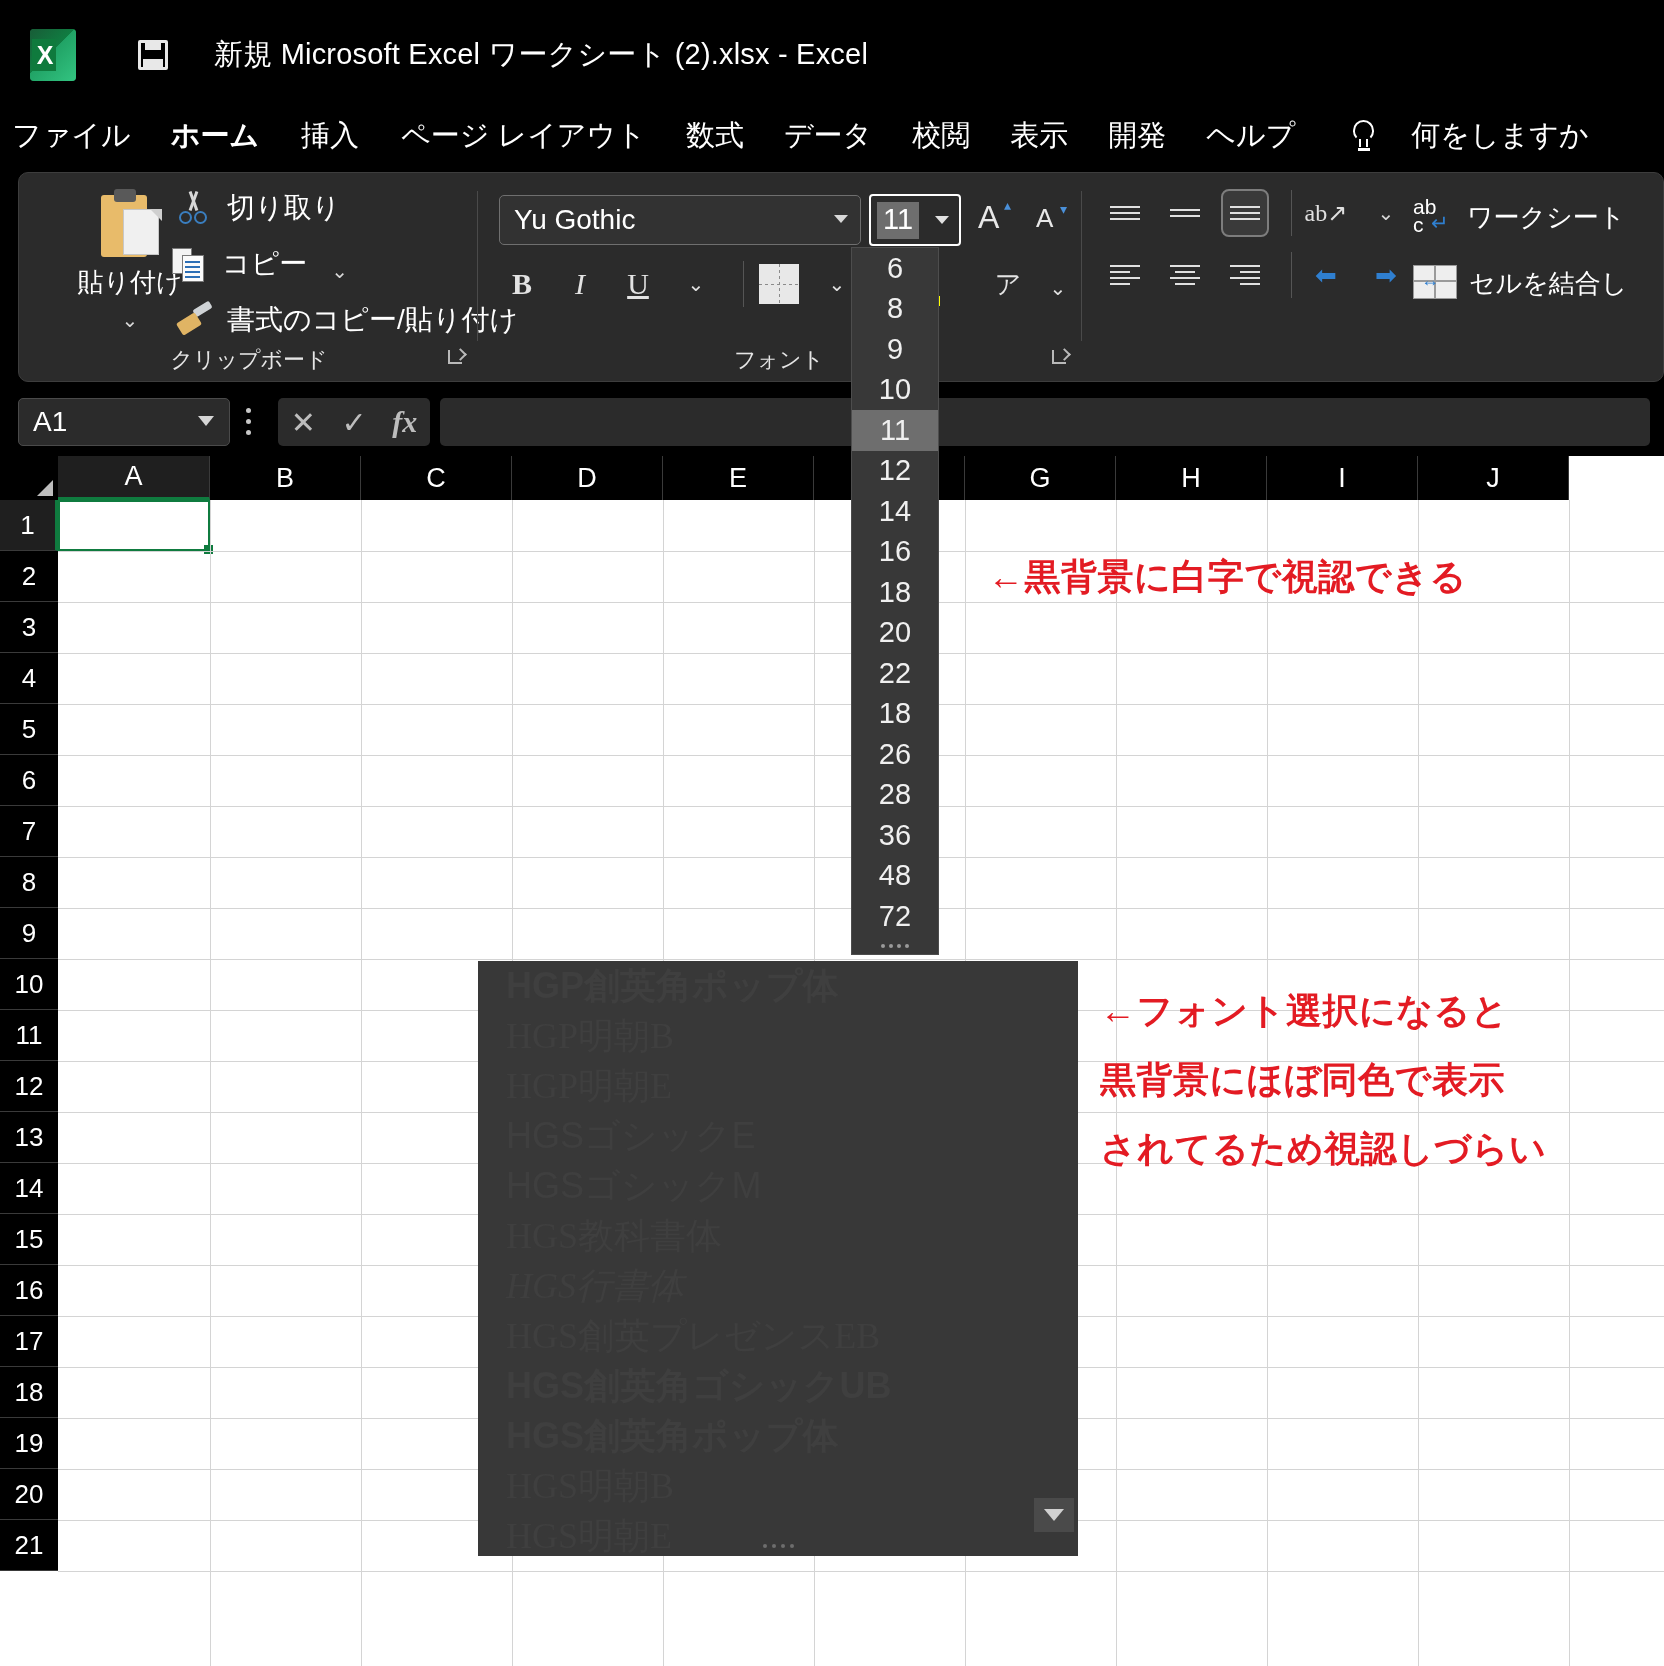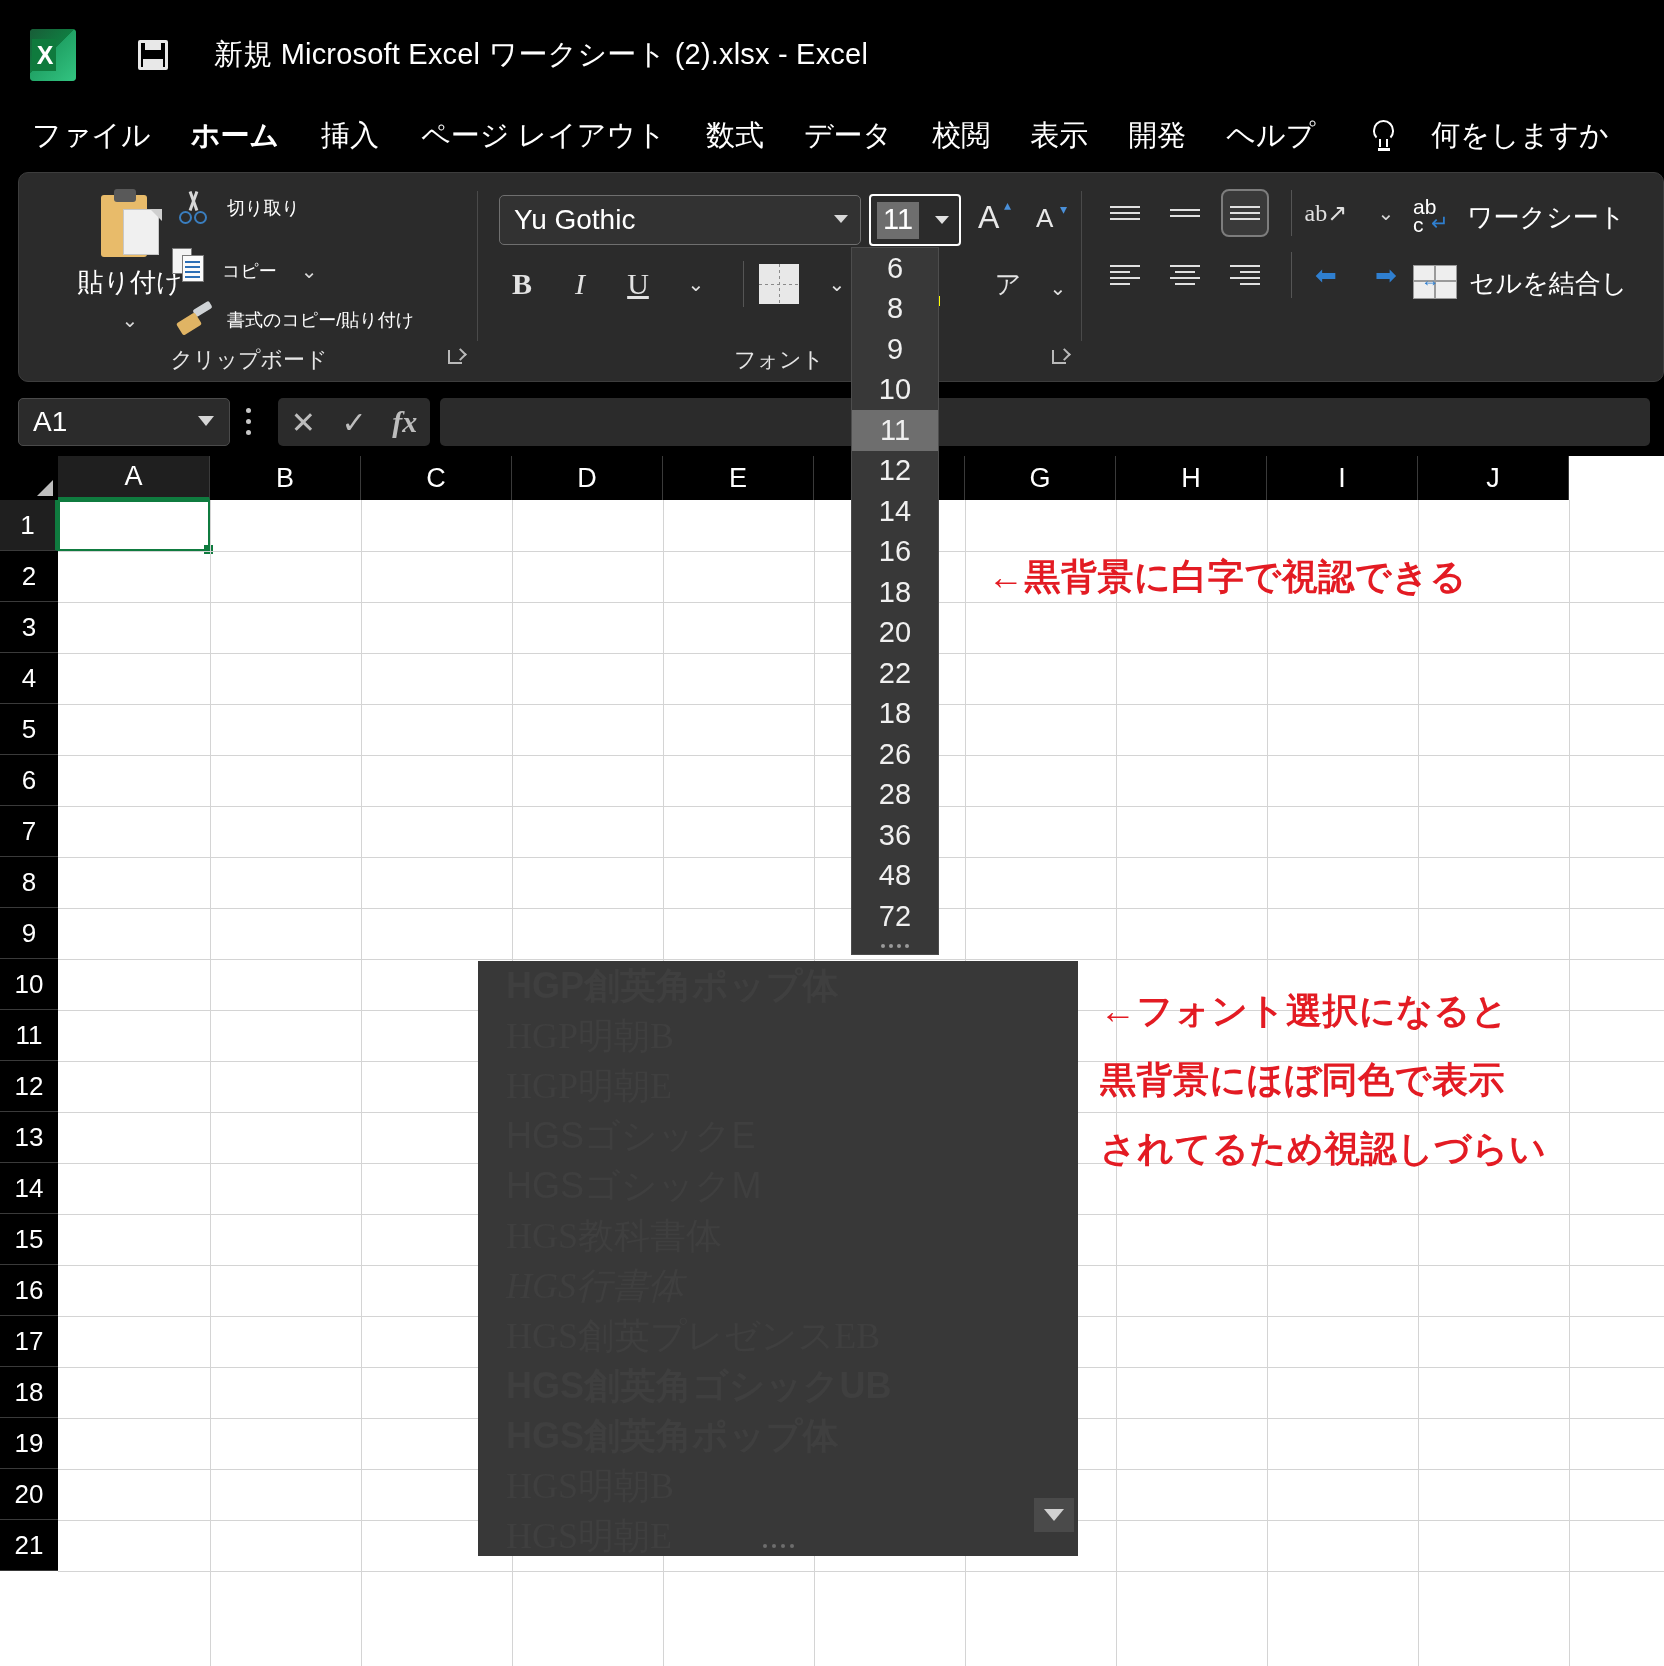--- a/index.html
+++ b/index.html
@@ -80,21 +80,21 @@
   .clip-icon .clasp { position:absolute; left:17px; top:2px; width:22px; height:13px;
     background:#595959; border-radius:3px; }
   .clip-icon .page { position:absolute; left:26px; top:22px; width:36px; height:46px;
     background:#f0f0f0; border:1px solid #c7c7c7; }
   .clip-icon .fold { position:absolute; right:1px; top:22px; width:12px; height:12px;
     background:#cfcfcf; clip-path:polygon(100% 0,0 0,100% 100%); }
   .paste-label { color:#ffffff; font-size:26px; margin-top:6px; }
   .paste-chev { color:#d9d9d9; font-size:20px; margin-top:8px; }
 
   .clipitem { position:absolute; display:flex; align-items:center; cursor:default; }
-  .clipitem .lbl { color:#ffffff; font-size:18px; white-space:nowrap; }
+  .clipitem .lbl { color:#ffffff; font-size:28px; white-space:nowrap; }
   .ci-icon { width:38px; height:38px; margin-right:14px; position:relative; flex:none; }
 
   .scissors .bl1, .scissors .bl2 { position:absolute; left:17px; top:2px; width:3px; height:20px; background:#d8d8d8; }
   .scissors .bl1 { transform:rotate(20deg); }
   .scissors .bl2 { transform:rotate(-20deg); }
   .scissors .r1, .scissors .r2 { position:absolute; top:22px; width:13px; height:13px;
     border:2.5px solid #3a7ebf; border-radius:50%; }
   .scissors .r1 { left:4px; } .scissors .r2 { left:19px; }
 
   .copyic .p1 { position:absolute; left:2px; top:3px; width:20px; height:26px; background:#f4f4f4; border:1.5px solid #7a7a7a; }
@@ -262,21 +262,21 @@
     </div>
     <div class="save-icon">
       <div class="body"></div>
         <div class="top"></div>
         <div class="bot"></div>
     </div>
     <div class="title-text">新規 Microsoft Excel ワークシート (2).xlsx  -  Excel</div>
   </div>
 
   <div class="tabbar">
-    <div class="tab" style="margin-left:32px;">ファイル</div>
+    <div class="tab" style="margin-left:12px;">ファイル</div>
     <div class="tab active" style="margin-left:40px;">ホーム</div>
     <div class="tab" style="margin-left:42px;">挿入</div>
     <div class="tab" style="margin-left:42px;">ページ レイアウト</div>
     <div class="tab" style="margin-left:40px;">数式</div>
     <div class="tab" style="margin-left:40px;">データ</div>
     <div class="tab" style="margin-left:40px;">校閲</div>
     <div class="tab" style="margin-left:40px;">表示</div>
     <div class="tab" style="margin-left:40px;">開発</div>
     <div class="tab" style="margin-left:40px;">ヘルプ</div>
     <div class="lamp" style="margin-left:52px;">

